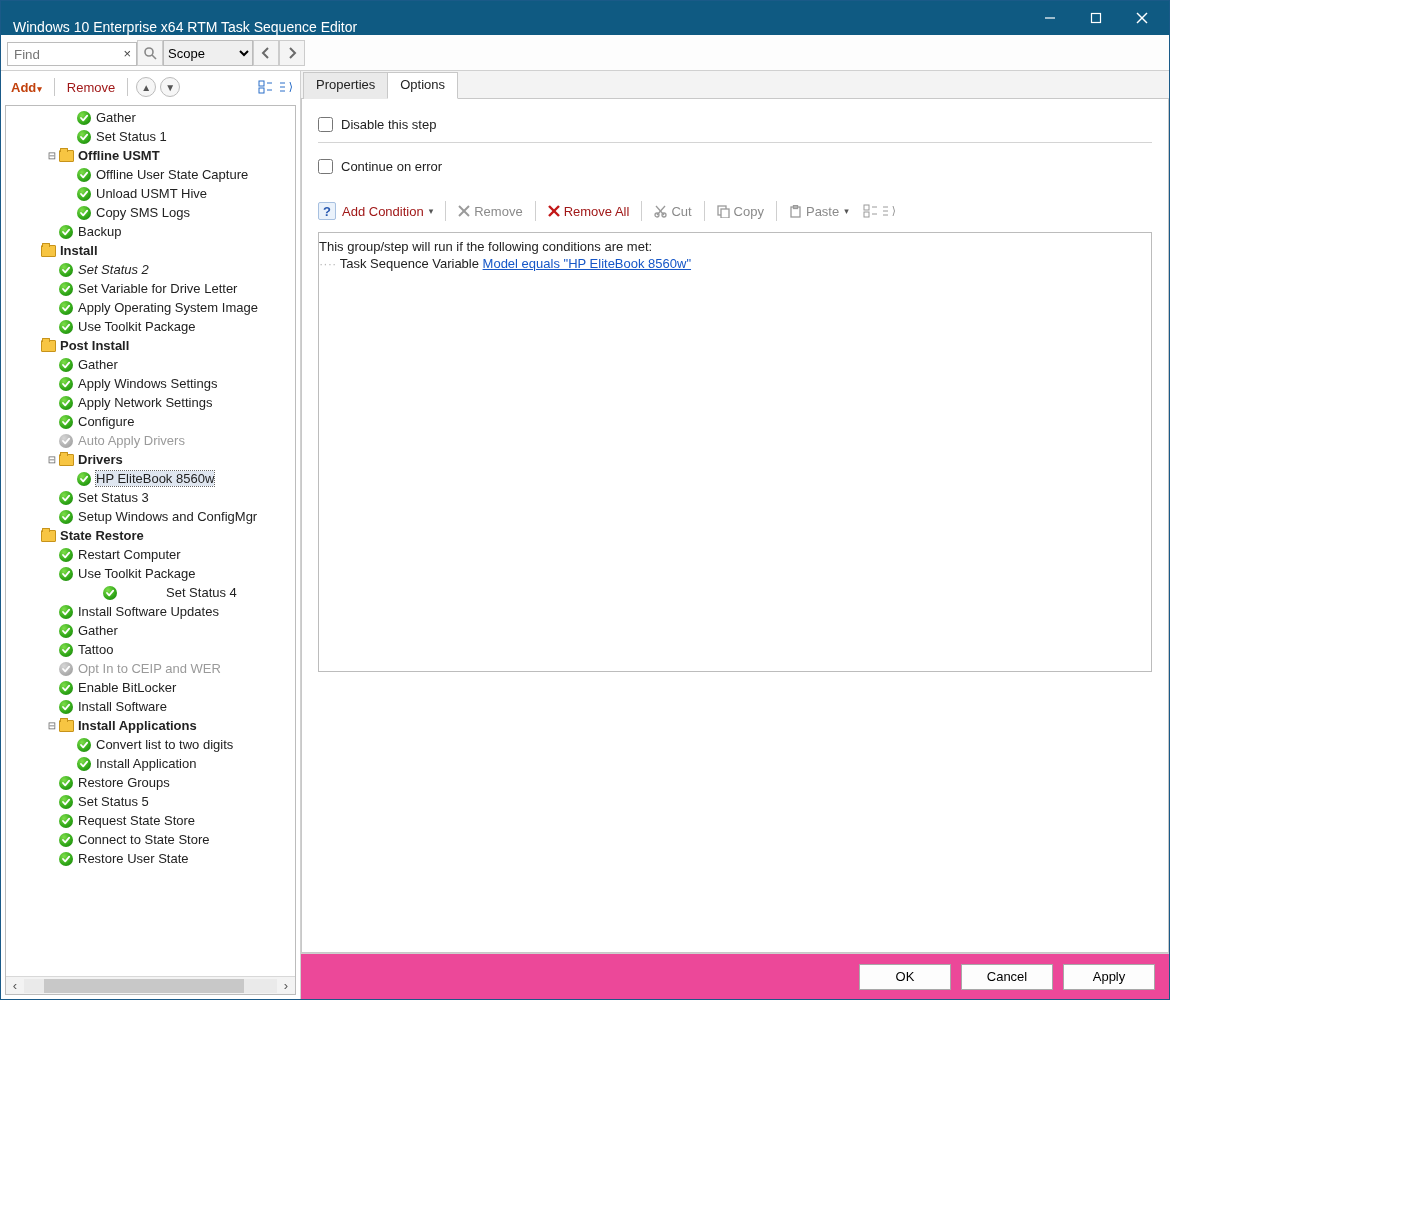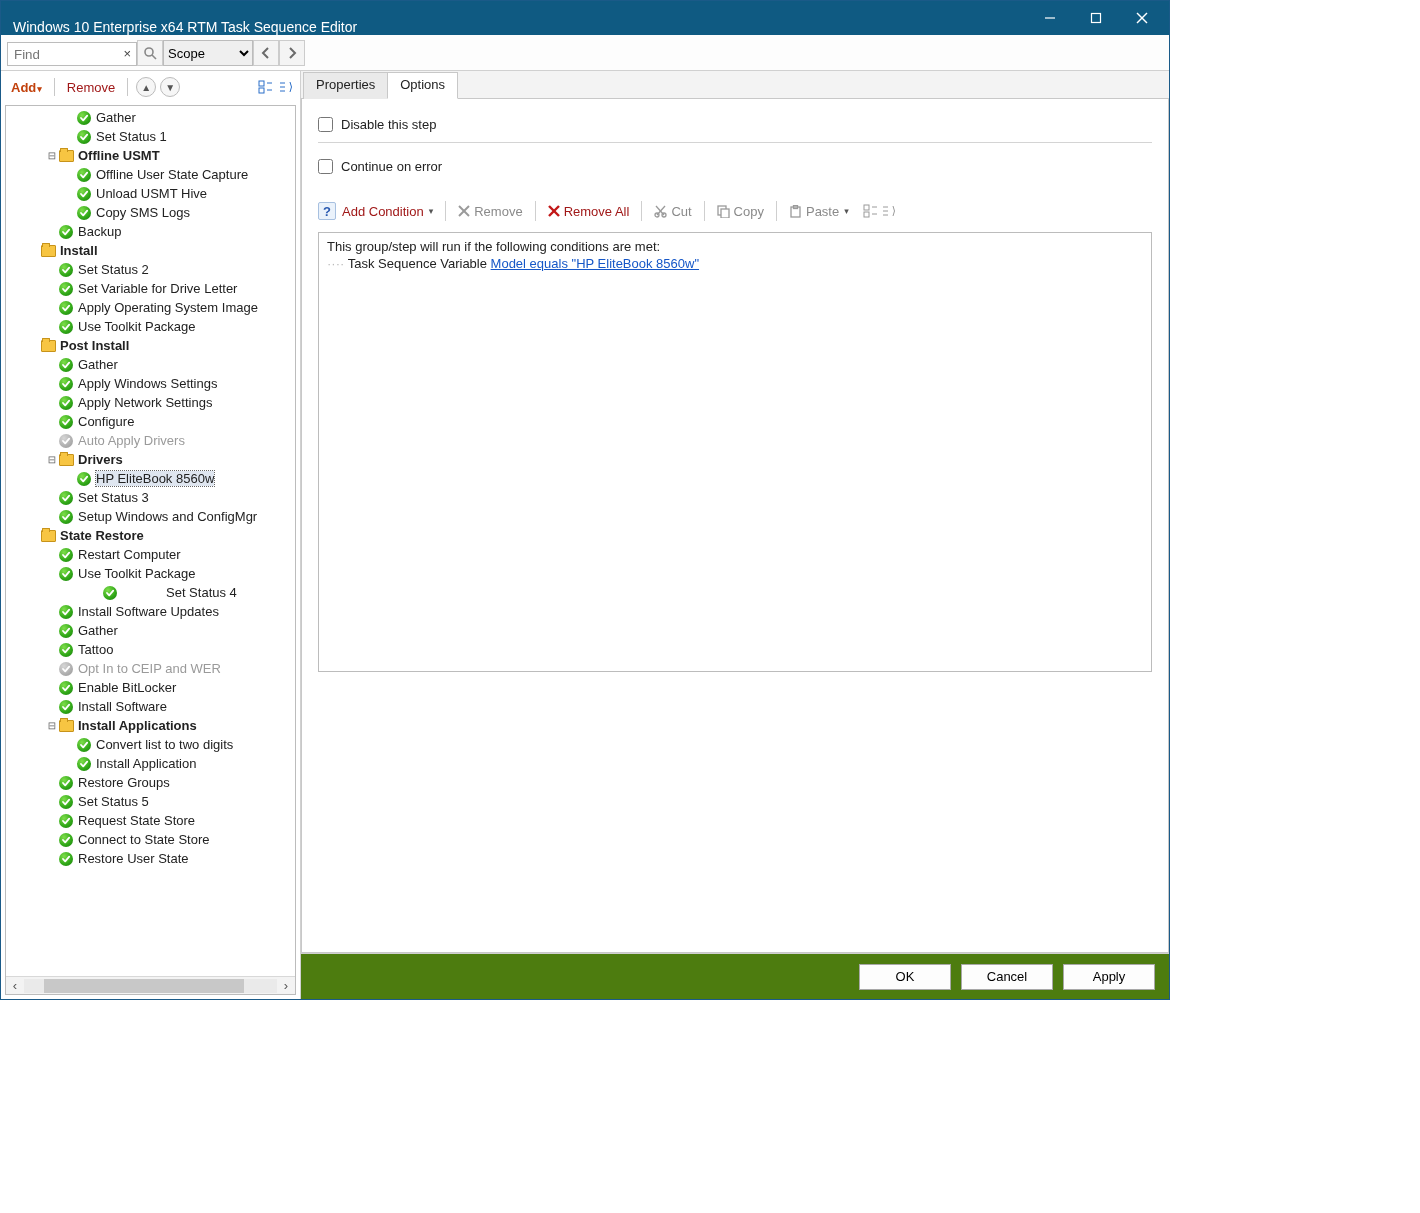--- a/index.html
+++ b/index.html
@@ -54,25 +54,25 @@
   .checkrow input[type=checkbox]{ width:15px; height:15px; margin:0; }
   .hr { height:1px; background:#d4d4d4; margin:4px 0 10px 0; }
   .condtoolbar { display:flex; align-items:center; gap:2px; height:30px; }
   .condtoolbar .sep { width:1px; height:20px; background:#cfcfcf; margin:0 6px; }
   .condtoolbar .qicon { width:18px;height:18px;border:1px solid #a7c0e0;background:#eaf2fb;color:#2a5ab0;font-weight:700;display:flex;align-items:center;justify-content:center;border-radius:2px;font-size:13px; }
   .condtoolbar .btn { display:flex; align-items:center; gap:4px; padding:2px 4px; }
   .condtoolbar .btn.red .txt { color:#a01818; }
   .condtoolbar .btn.grey .txt { color:#8a8a8a; }
   .condtoolbar .btn.grey svg * { stroke:#9a9a9a; }
   .condtoolbar .drop { font-size:9px; color:#555; margin-left:1px;}
-  .condbox { border:1px solid #bcbcbc; flex:0 0 440px; margin-top:6px; padding:6px 8px; background:#fff; font-size:13px; }
+  .condbox { border:1px solid #bcbcbc; flex:0 0 440px; margin-top:6px; padding:6px 0; background:#fff; font-size:13px; }
   .condbox .line2 { margin-top:2px; }
   .condbox a { color:#1657c7; text-decoration:underline; }
   .rightfill { flex:1; }
-  .footer { height:46px; border-top:1px solid #d0d0d0; display:flex; align-items:center; justify-content:flex-end; padding:0 14px; gap:10px; background:#4d7c0f; }
+  .footer { height:46px; border-top:1px solid #d0d0d0; display:flex; align-items:center; justify-content:flex-end; padding:0 14px; gap:10px; background:#ec4899; }
   .footer button { width:92px; height:26px; border:1px solid #a8a8a8; background:#fdfdfd; font-size:13px; }
   .svgicon { display:inline-flex; }
 </style>
 </head>
 <body>
 
 <div class="window">
 
   <div class="titlebar">
     <div class="title">Windows 10 Enterprise x64 RTM Task Sequence Editor</div>
@@ -224,21 +224,21 @@
               </span>
               <span class="label">Backup</span>
             </div>
             <div class="tree-row bold" style="padding-left: 22px;">
               <span class="twisty"></span>
               <span class="icon">
                 <span class="folder-ico"></span>
               </span>
               <span class="label">Install</span>
             </div>
-            <div class="tree-row" style="padding-left: 40px;">
+            <div class="tree-row" style="padding-left: 40px; font-style: italic;">
               <span class="twisty"></span>
               <span class="icon">
                 <span class="check-ico">
                   <svg width="10" height="10" viewBox="0 0 10 10">
                     <path d="M2 5 L4.2 7.4 L8.2 2.6" fill="none" stroke="#fff" stroke-width="1.8" stroke-linecap="round" stroke-linejoin="round"></path>
                   </svg>
                 </span>
               </span>
               <span class="label">Set Status 2</span>
             </div>

